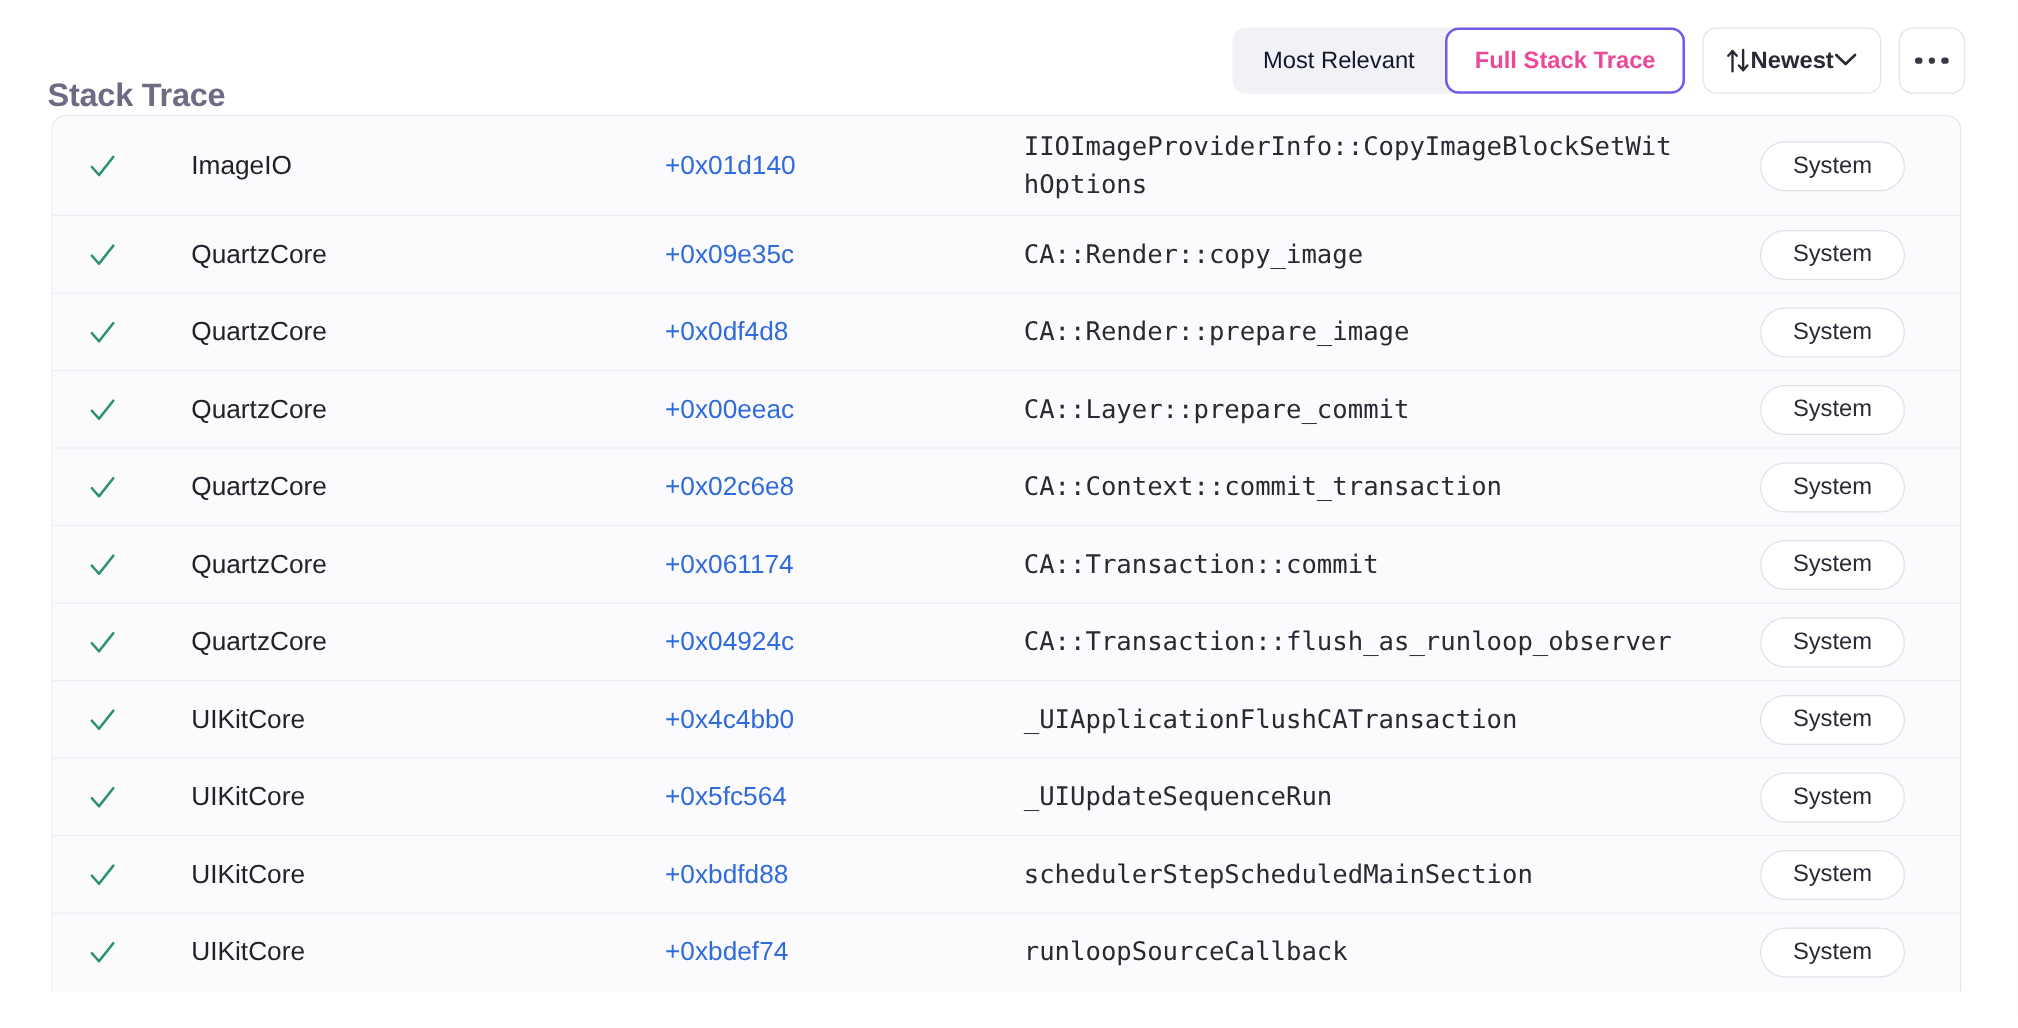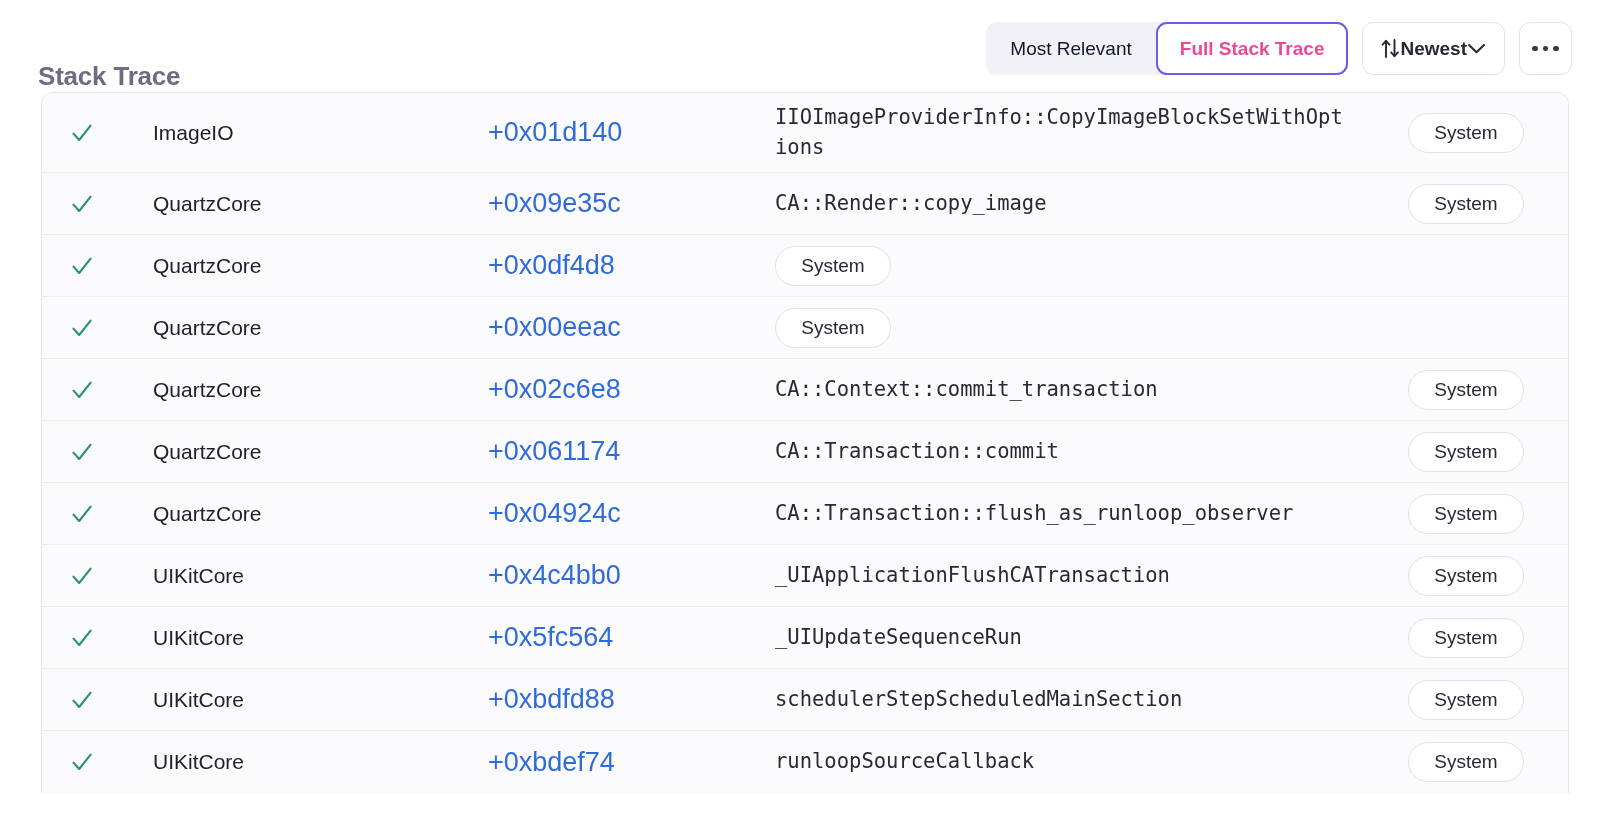--- a/index.html
+++ b/index.html
@@ -111,22 +111,23 @@
   .check {
     display: block; width: 24px; height: 24px;
   }
   .cell-image {
     width: 300px; flex: 0 0 300px;
     font-size: 21px; color: #23202e;
     padding-left: 2px;
   }
   .cell-offset {
     width: 250px; flex: 0 0 250px;
-    font-size: 27px; color: #2f6bdb;
+    font-size: 21px; color: #2f6bdb;
     cursor: pointer;
+    margin-left: 44px;
   }
   .cell-symbol {
     flex: 1 1 auto;
     font-family: "DejaVu Sans Mono", monospace;
     font-size: 20.5px;
     color: #2b2735;
     line-height: 1.42;
     padding-right: 24px;
     word-break: break-all;
   }
@@ -219,32 +220,34 @@
         </div>
       </div>
       <div class="trace-row">
         <div class="cell-check">
           <svg class="check" viewBox="0 0 24 24">
             <path d="M3.5 12.6 L9.2 19 L20.6 4.6" stroke="#2a9171" stroke-width="2.1" fill="none" stroke-linecap="round" stroke-linejoin="round"></path>
           </svg>
         </div>
         <div class="cell-image">QuartzCore</div>
         <div class="cell-offset">+0x0df4d8</div>
+        <div class="cell-symbol">CA::Render::prepare_image</div>
         <div class="cell-badge">
           <span class="badge">System</span>
         </div>
       </div>
       <div class="trace-row">
         <div class="cell-check">
           <svg class="check" viewBox="0 0 24 24">
             <path d="M3.5 12.6 L9.2 19 L20.6 4.6" stroke="#2a9171" stroke-width="2.1" fill="none" stroke-linecap="round" stroke-linejoin="round"></path>
           </svg>
         </div>
         <div class="cell-image">QuartzCore</div>
         <div class="cell-offset">+0x00eeac</div>
+        <div class="cell-symbol">CA::Layer::prepare_commit</div>
         <div class="cell-badge">
           <span class="badge">System</span>
         </div>
       </div>
       <div class="trace-row">
         <div class="cell-check">
           <svg class="check" viewBox="0 0 24 24">
             <path d="M3.5 12.6 L9.2 19 L20.6 4.6" stroke="#2a9171" stroke-width="2.1" fill="none" stroke-linecap="round" stroke-linejoin="round"></path>
           </svg>
         </div>

